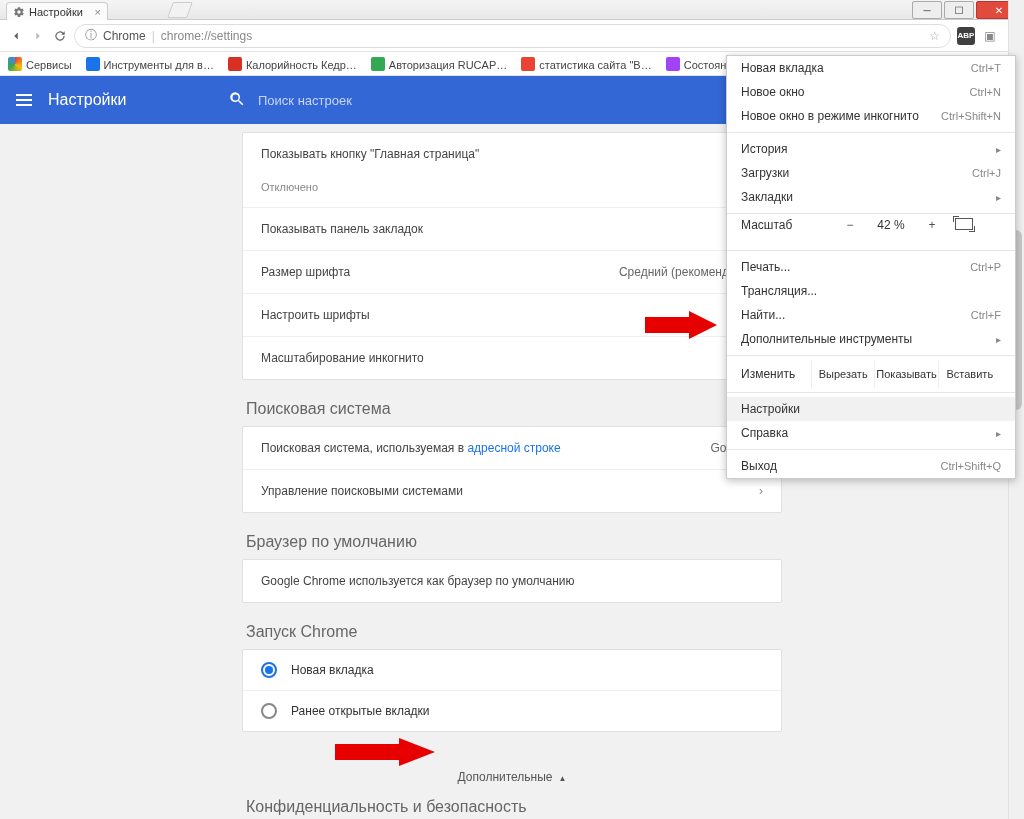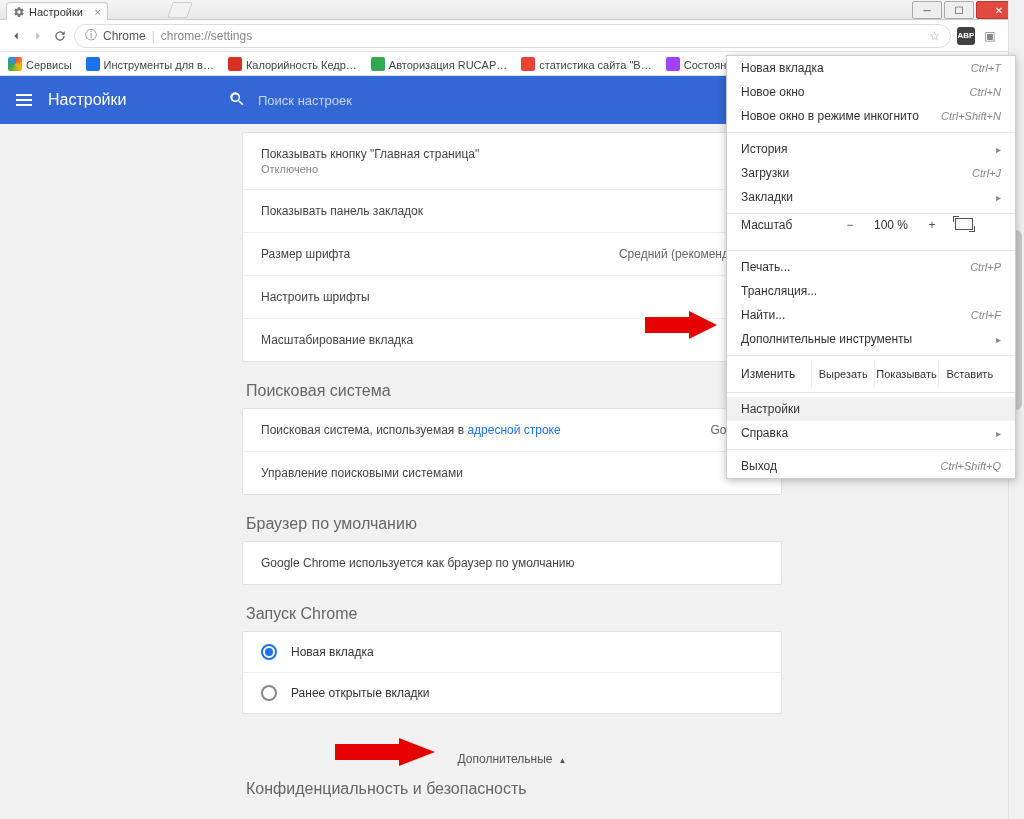--- a/index.html
+++ b/index.html
@@ -37,38 +37,38 @@
   .searchicon svg{fill:#fff;}
   .searchinput{background:transparent;border:none;color:#fff;font-size:13px;outline:none;width:400px;}
   .searchinput::placeholder{color:#c8d5f5;}
 
   
   .page{background:#f1f1f1;height:695px;overflow:hidden;display:flex;justify-content:center;position:relative;}
   .col{width:540px;margin-top:8px;}
   .card{background:#fff;border:1px solid #e0e0e0;border-radius:2px;margin-bottom:20px;}
   .row{padding:14px 18px;border-top:1px solid #eee;display:flex;align-items:center;justify-content:space-between;font-size:12px;color:#444;}
   .row:first-child{border-top:none;}
-  .row .sub{color:#888;font-size:11px;margin-top:2px;}
+  .row .sub{color:#888;font-size:11px;margin-top:20px;}
   .rowval{color:#666;display:flex;align-items:center;gap:6px;}
   .sectitle{font-size:16px;color:#666;margin:0 0 8px 4px;}
   .link{color:#1a73e8;}
   .radio{display:flex;align-items:center;gap:14px;padding:12px 18px;border-top:1px solid #eee;}
   .radio:first-child{border-top:none;}
   .rcirc{width:16px;height:16px;border:2px solid #888;border-radius:50%;display:flex;align-items:center;justify-content:center;}
   .rcirc.on{border-color:#1a73e8;}
   .rcirc.on::after{content:'';width:8px;height:8px;background:#1a73e8;border-radius:50%;}
   .advanced{text-align:center;padding:18px 0 14px;color:#555;font-size:12px;}
   .caret{font-size:8px;margin-left:6px;}
 
   
   .menu{position:absolute;top:55px;right:8px;width:290px;background:#fff;border:1px solid #ccc;box-shadow:0 2px 8px rgba(0,0,0,.25);z-index:50;font-size:12px;color:#333;}
   .mrow{height:24px;display:flex;align-items:center;padding:0 14px;justify-content:space-between;}
   .mrow.hl{background:#f1f1f1;}
   .msep{height:1px;background:#e6e6e6;margin:4px 0;}
-  .mshort{color:#888;font-size:11px;font-style:italic;}
+  .mshort{color:#888;font-size:11px;}
   .zoomrow{display:flex;align-items:flex-start;padding:0 14px;height:28px;gap:8px;}
   .zoomrow .zlabel{width:90px;}
   .zbtn{width:22px;text-align:center;color:#555;}
   .zval{width:44px;text-align:center;}
   .full{width:18px;height:12px;border:1.5px solid #555;position:relative;margin-left:4px;}
   .full::before,.full::after{content:'';position:absolute;width:5px;height:5px;border:1.5px solid #555;}
   .full::before{top:-3px;left:-3px;border-right:none;border-bottom:none;}
   .full::after{bottom:-3px;right:-3px;border-left:none;border-top:none;}
   .editrow{display:flex;align-items:center;height:28px;padding:0 14px;gap:0;}
   .editrow span:first-child{width:70px;}
@@ -199,21 +199,21 @@
       <div class="row">
         <div>Размер шрифта</div>
         <div class="rowval">
             <span>Средний (рекомендуется)</span>
           </div>
       </div>
       <div class="row">
         <div>Настроить шрифты</div>
       </div>
       <div class="row">
-        <div>Масштабирование вкладка</div>
+        <div>Масштабирование инкогнито</div>
         <div class="rowval">
             <span>100%</span>
           </div>
       </div>
     </div>
 
     <div class="sectitle">Поисковая система</div>
     <div class="card">
       <div class="row">
         <div><span>Поисковая система, используемая в </span><span class="link">адресной строке</span></div>
@@ -291,21 +291,21 @@
       <span class="mshort">Ctrl+J</span>
     </div>
   <div class="mrow">
       <span>Закладки</span>
       <span class="arrow-right">▸</span>
     </div>
   <div class="msep"></div>
   <div class="zoomrow">
     <span class="zlabel">Масштаб</span>
     <span class="zbtn">−</span>
-    <span class="zval">100 %</span>
+    <span class="zval">42 %</span>
     <span class="zbtn">+</span>
     <span class="full"></span>
   </div>
   <div class="msep"></div>
   <div class="mrow">
       <span>Печать...</span>
       <span class="mshort">Ctrl+P</span>
     </div>
   <div class="mrow">
       <span>Трансляция...</span>

